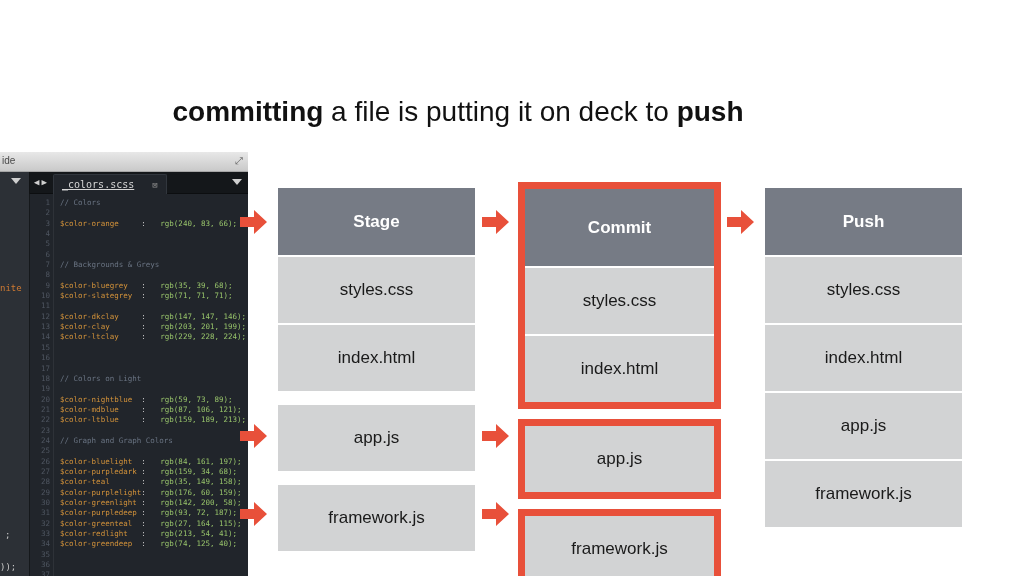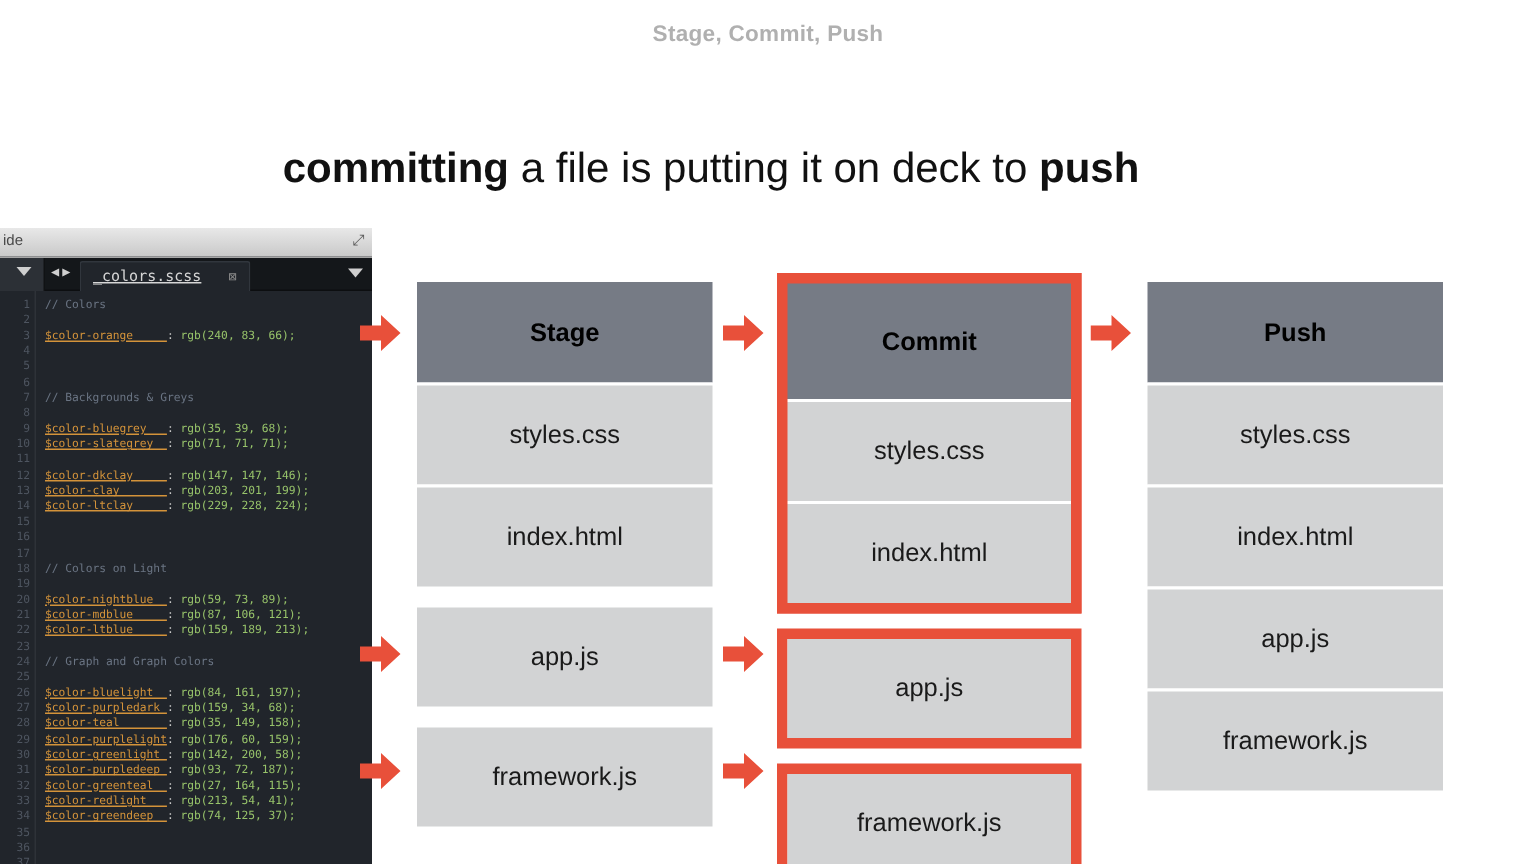--- a/index.html
+++ b/index.html
@@ -36,21 +36,20 @@
   
   .headline {
     position: absolute;
     top: 96px;
     left: 0;
     width: 916px;
     text-align: center;
     font-size: 28px;
     color: #111111;
     white-space: nowrap;
-    margin-left: 16px;
   }
   .headline .b { font-weight: bold; }
   .headline .n { font-weight: normal; }
 
   
   .editor {
     position: absolute;
     left: 0;
     top: 152px;
     width: 248px;
@@ -202,38 +201,38 @@
     padding: 4px 0 0 6px;
     overflow: hidden;
   }
   .code .cl {
     font-size: 7.5px;
     line-height: 10.35px;
     height: 10.35px;
     white-space: pre;
   }
   .tok-com  { color: #6a7483; }
-  .tok-var  { color: #d4933a; text-decoration: underline; }
+  .tok-var  { color: #d4933a; }
   .tok-pun  { color: #c8c8c8; }
-  .tok-fn   { color: #97c36a; }
+  .tok-fn   { color: #97c36a; margin-left: 10px; }
 
   
   .diagram {
     position: absolute;
     left: 0;
     top: 0;
     width: 1024px;
     height: 576px;
   }
 
   .col { position: absolute; }
 
   .box-head {
     background: #767b85;
-    color: #000000;
+    color: #ffffff;
     font-weight: bold;
     font-size: 17px;
     display: flex;
     align-items: center;
     justify-content: center;
   }
   .box-file {
     background: #d2d3d4;
     color: #1a1a1a;
     font-size: 17px;
@@ -262,21 +261,20 @@
   #col-push    { left: 765px; top: 188px; width: 197px; }
 
   .gap-10 { height: 14px; }
   .gap-8  { height: 10px; }
 </style>
 </head>
 <body>
 
 <div id="slide">
 
-  <div class="deck-header">Stage, Commit, Push</div>
 
   <div class="headline">
     <span class="b">committing</span><span class="n"> a file is putting it on deck to </span><span class="b">push</span>
   </div>
 
   <div class="editor">
 
     <div class="editor-titlebar">
       <span class="tb-label">ide</span>
       <span class="tb-expand">⤢</span>
@@ -290,20 +288,25 @@
         <span>◀</span><span>▶</span>
       </div>
       <div class="editor-tab">
         <span class="tab-name">_colors.scss</span>
         <span class="tab-close">⊠</span>
       </div>
       <span class="tb-right-caret"></span>
     </div>
 
     <div class="editor-body">
+      <div class="side-strip">
+        <span class="strip-word">nite</span>
+        <span class="strip-a">;</span>
+        <span class="strip-b">));</span>
+      </div>
       <div class="gutter" id="gutter">
           <div class="ln">1</div>
           <div class="ln">2</div>
           <div class="ln">3</div>
           <div class="ln">4</div>
           <div class="ln">5</div>
           <div class="ln">6</div>
           <div class="ln">7</div>
           <div class="ln">8</div>
           <div class="ln">9</div>
@@ -363,21 +366,21 @@
           <div class="cl"><span class="tok-com">// Graph and Graph Colors</span></div>
           <div class="cl"> </div>
           <div class="cl"><span class="tok-var">$color-bluelight  </span><span class="tok-pun">: </span><span class="tok-fn">rgb(84, 161, 197);</span></div>
           <div class="cl"><span class="tok-var">$color-purpledark </span><span class="tok-pun">: </span><span class="tok-fn">rgb(159, 34, 68);</span></div>
           <div class="cl"><span class="tok-var">$color-teal       </span><span class="tok-pun">: </span><span class="tok-fn">rgb(35, 149, 158);</span></div>
           <div class="cl"><span class="tok-var">$color-purplelight</span><span class="tok-pun">: </span><span class="tok-fn">rgb(176, 60, 159);</span></div>
           <div class="cl"><span class="tok-var">$color-greenlight </span><span class="tok-pun">: </span><span class="tok-fn">rgb(142, 200, 58);</span></div>
           <div class="cl"><span class="tok-var">$color-purpledeep </span><span class="tok-pun">: </span><span class="tok-fn">rgb(93, 72, 187);</span></div>
           <div class="cl"><span class="tok-var">$color-greenteal  </span><span class="tok-pun">: </span><span class="tok-fn">rgb(27, 164, 115);</span></div>
           <div class="cl"><span class="tok-var">$color-redlight   </span><span class="tok-pun">: </span><span class="tok-fn">rgb(213, 54, 41);</span></div>
-          <div class="cl"><span class="tok-var">$color-greendeep  </span><span class="tok-pun">: </span><span class="tok-fn">rgb(74, 125, 37);</span></div>
+          <div class="cl"><span class="tok-var">$color-greendeep  </span><span class="tok-pun">: </span><span class="tok-fn">rgb(74, 125, 40);</span></div>
           <div class="cl"> </div>
           <div class="cl"> </div>
           <div class="cl"> </div>
         </div>
     </div>
   </div>
 
   <div class="diagram" id="diagram">
       <div class="col" id="col-stage" style="left: 278px; top: 188px; width: 197px;">
         <div>

